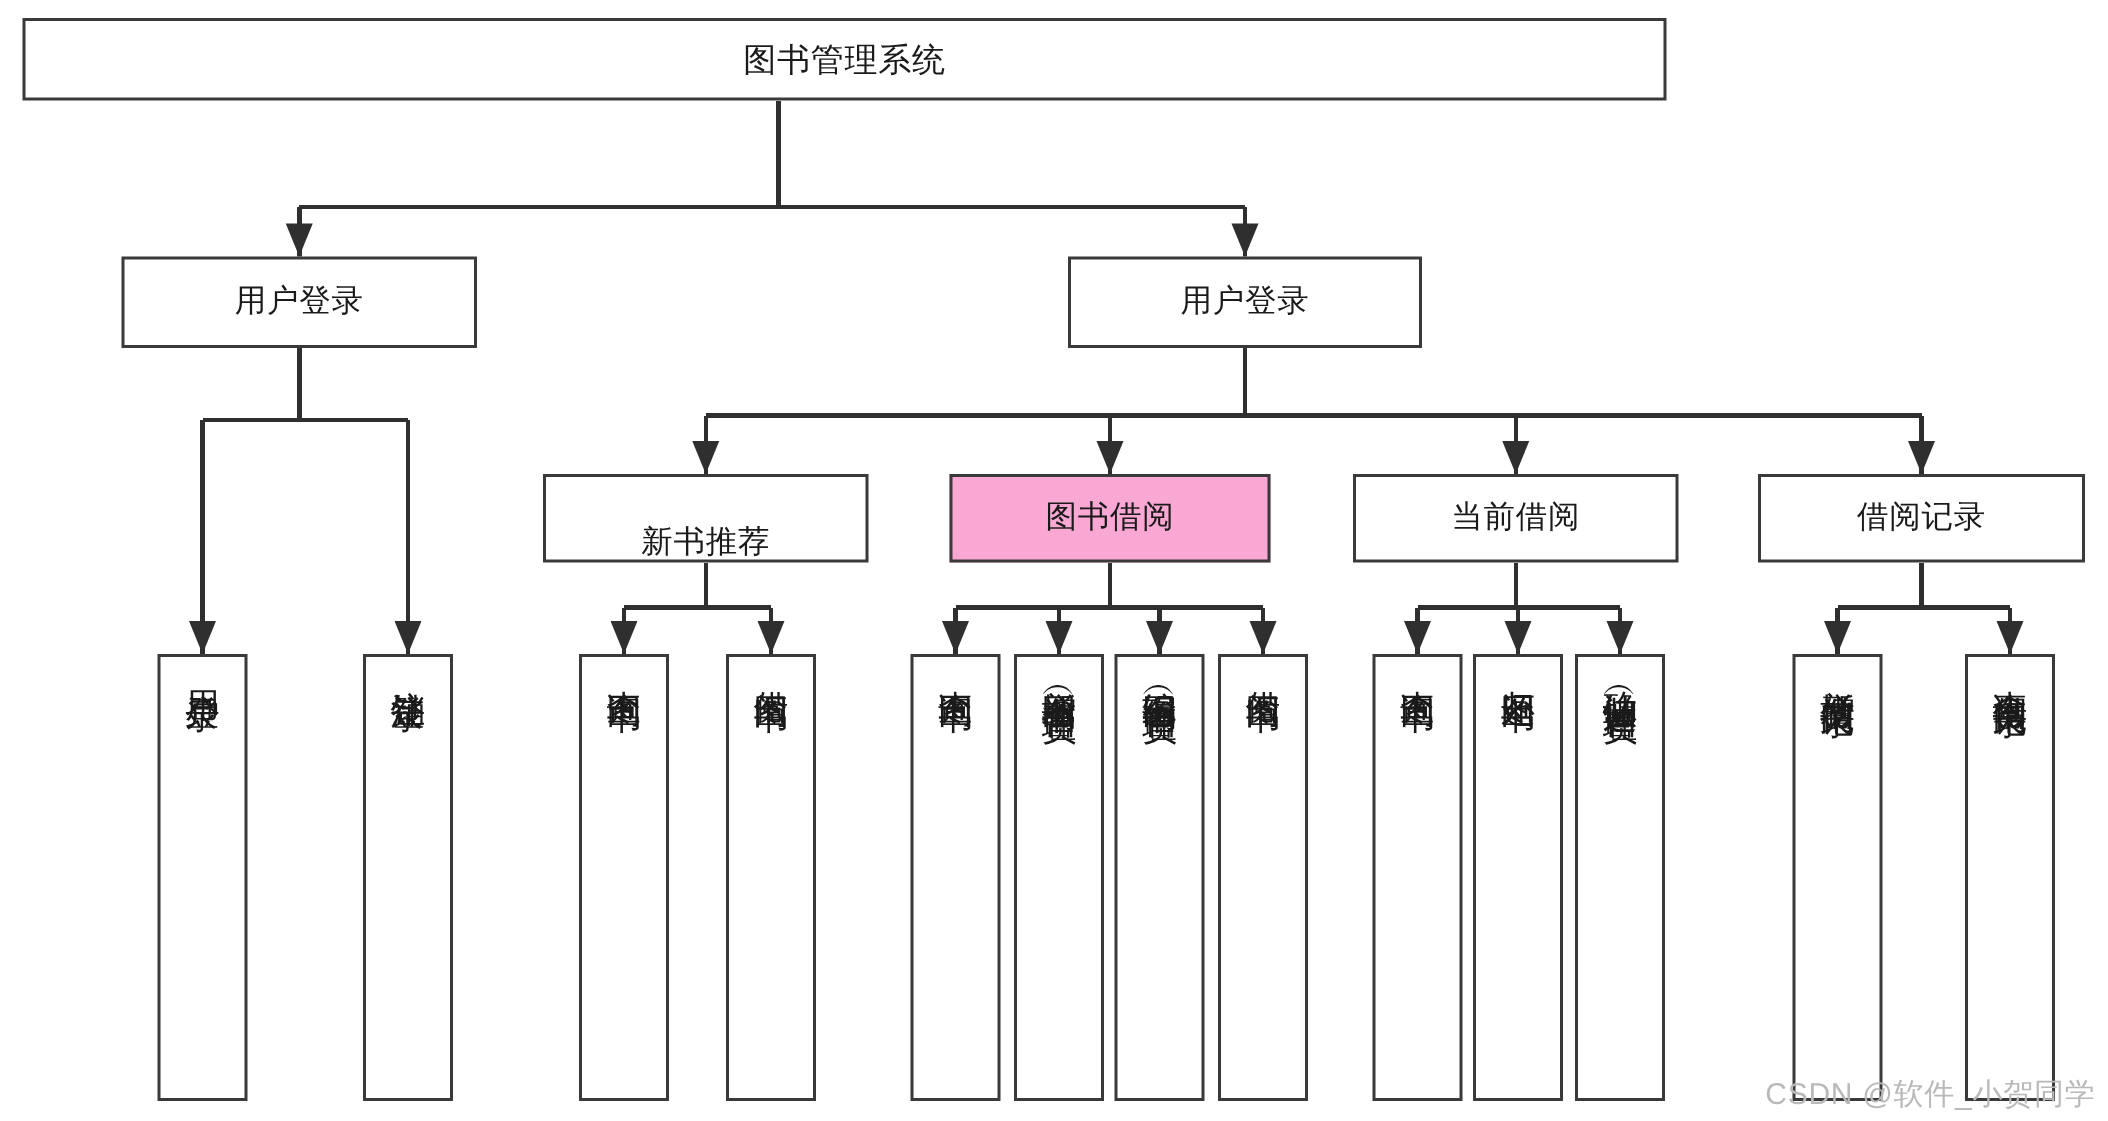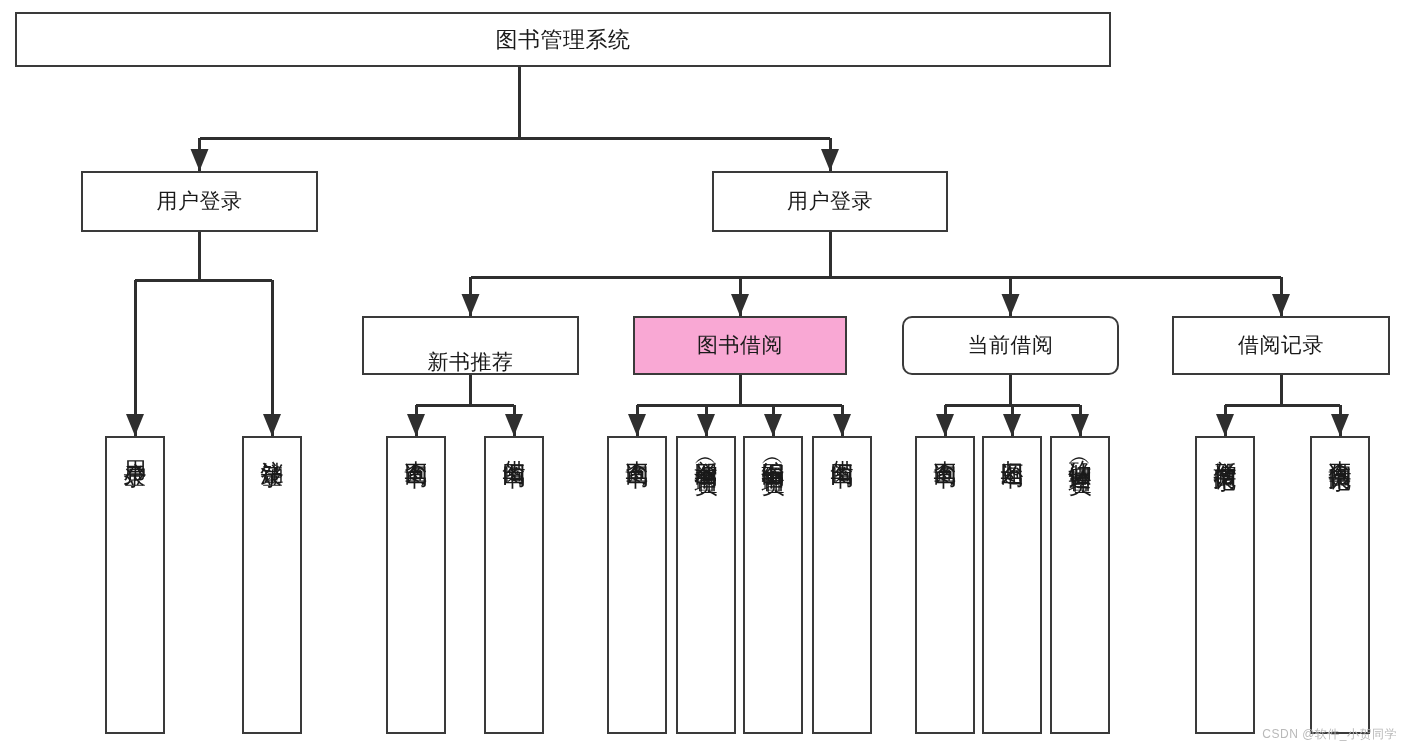--- a/index.html
+++ b/index.html
@@ -56,21 +56,21 @@
     line-height: 1.0;
     margin: 0 auto;
   }
   .node.root .node-label {
     font-size: 22px;
   }
   .watermark {
     position: absolute;
     right: 8px;
     bottom: 4px;
-    font-size: 12px;
+    font-size: 20px;
     color: #b9b9b9;
     white-space: nowrap;
     letter-spacing: 0.5px;
   }
 </style>
 </head>
 <body>
 
 <div id="canvas">
   <svg id="wires" viewBox="0 0 1405 747" preserveAspectRatio="none" aria-hidden="true">
@@ -136,21 +136,21 @@
       </div>
       <div class="node horizontal" style="left: 712px; top: 171px; width: 236px; height: 61px; border-color: rgb(58, 58, 58); background: rgb(255, 255, 255); color: rgb(26, 26, 26);">
         <span class="node-label">用户登录</span>
       </div>
       <div class="node horizontal" style="left: 362px; top: 316px; width: 217px; height: 59px; border-color: rgb(58, 58, 58); background: rgb(255, 255, 255); color: rgb(26, 26, 26); align-items: flex-end;">
         <span class="node-label">新书推荐</span>
       </div>
       <div class="node horizontal" style="left: 633px; top: 316px; width: 214px; height: 59px; border-color: rgb(58, 58, 58); background: #f9a8d4; color: rgb(26, 26, 26);">
         <span class="node-label">图书借阅</span>
       </div>
-      <div class="node horizontal" style="left: 902px; top: 316px; width: 217px; height: 59px; border-color: rgb(58, 58, 58); background: rgb(255, 255, 255); color: rgb(26, 26, 26); border-radius: 10px;">
+      <div class="node horizontal" style="left: 902px; top: 316px; width: 217px; height: 59px; border-color: rgb(58, 58, 58); background: rgb(255, 255, 255); color: rgb(26, 26, 26);">
         <span class="node-label">当前借阅</span>
       </div>
       <div class="node horizontal" style="left: 1172px; top: 316px; width: 218px; height: 59px; border-color: rgb(58, 58, 58); background: rgb(255, 255, 255); color: rgb(26, 26, 26);">
         <span class="node-label">借阅记录</span>
       </div>
       <div class="node vertical" style="left: 105px; top: 436px; width: 60px; height: 298px; border-color: rgb(58, 58, 58); background: rgb(255, 255, 255); color: rgb(26, 26, 26);">
         <span class="node-label">用户登录</span>
       </div>
       <div class="node vertical" style="left: 242px; top: 436px; width: 60px; height: 298px; border-color: rgb(58, 58, 58); background: rgb(255, 255, 255); color: rgb(26, 26, 26);">
         <span class="node-label">注销登录</span>

